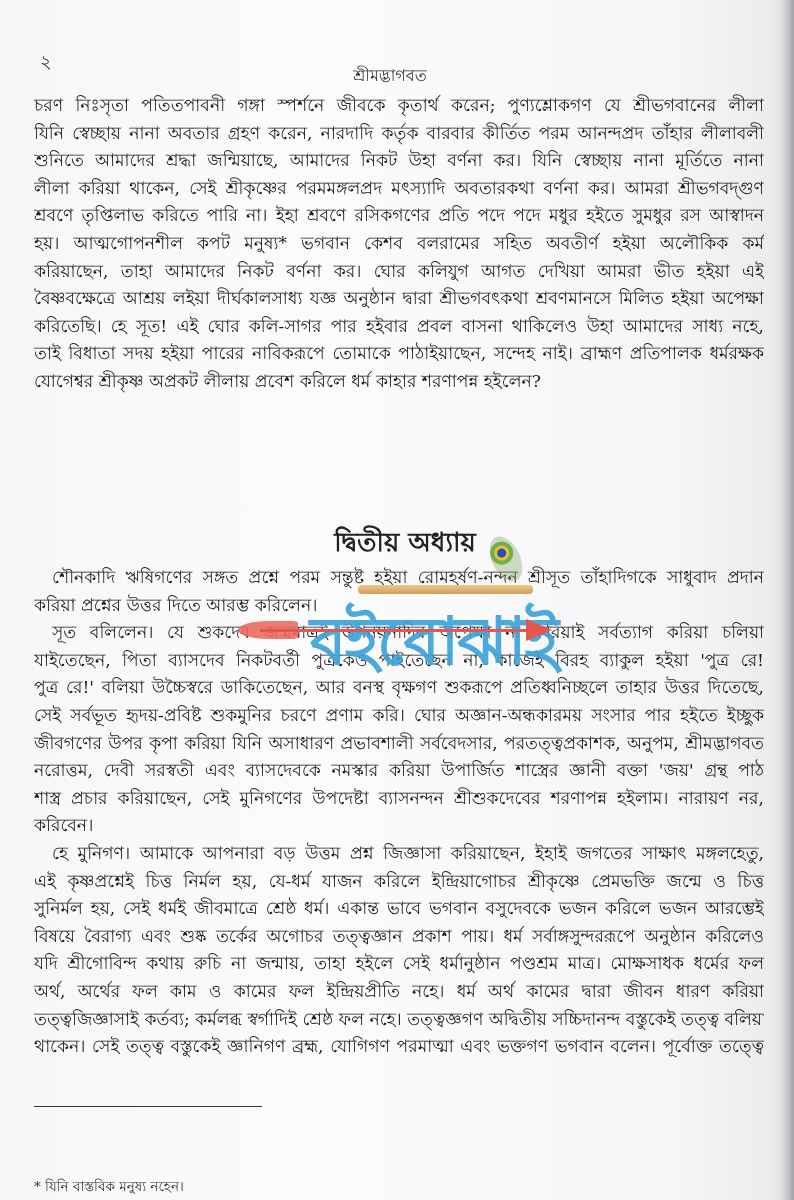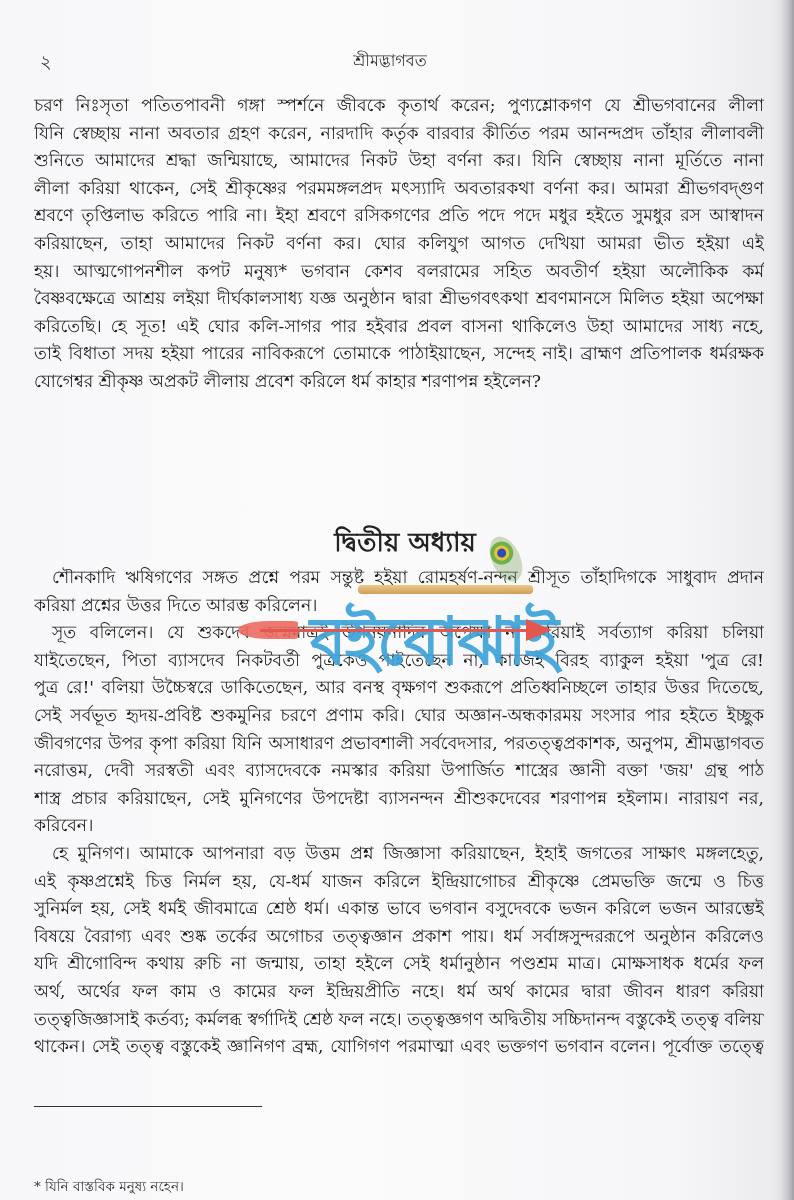--- a/index.html
+++ b/index.html
@@ -18,21 +18,21 @@
     position: absolute; right: 0; top: 0; width: 14px; height: 1200px;
     background: linear-gradient(90deg, rgba(0,0,0,0) 0%, rgba(120,120,125,0.25) 60%, rgba(90,90,95,0.45) 100%);
   }
   .header {
     position: absolute; top: 48px; left: 36px; right: 50px; height: 28px;
   }
   .page-num {
     position: absolute; left: 4px; top: 0; font-size: 18px; color: #333;
   }
   .running-title {
-    position: absolute; left: 0; right: 0; text-align: center; top: 0;
+    position: absolute; left: 0; right: 0; text-align: center; top: 15px;
     font-size: 16px; color: #333;
   }
   .body-text {
     position: absolute; left: 34px; right: 30px;
     font-size: 17.2px; line-height: 27.6px; text-align: justify;
     text-align-last: justify;
   }
   .para { margin: 0; }
   .para .line { display: block; text-align: justify; text-align-last: justify; white-space: nowrap; overflow: hidden; }
   .para .line.last { text-align-last: left; }
@@ -89,22 +89,22 @@
     <div class="running-title">শ্রীমদ্ভাগবত</div>
   </div>
 
   <div class="body-text" id="block1">
     <p class="para">
       <span class="line">চরণ নিঃসৃতা পতিতপাবনী গঙ্গা স্পর্শনে জীবকে কৃতার্থ করেন; পুণ্যশ্লোকগণ যে শ্রীভগবানের লীলা</span>
       <span class="line">যিনি স্বেচ্ছায় নানা অবতার গ্রহণ করেন, নারদাদি কর্তৃক বারবার কীর্তিত পরম আনন্দপ্রদ তাঁহার লীলাবলী</span>
       <span class="line">শুনিতে আমাদের শ্রদ্ধা জন্মিয়াছে, আমাদের নিকট উহা বর্ণনা কর। যিনি স্বেচ্ছায় নানা মূর্তিতে নানা</span>
       <span class="line">লীলা করিয়া থাকেন, সেই শ্রীকৃষ্ণের পরমমঙ্গলপ্রদ মৎস্যাদি অবতারকথা বর্ণনা কর। আমরা শ্রীভগবদ্গুণ</span>
       <span class="line">শ্রবণে তৃপ্তিলাভ করিতে পারি না। ইহা শ্রবণে রসিকগণের প্রতি পদে পদে মধুর হইতে সুমধুর রস আস্বাদন</span>
+      <span class="line">হয়। আত্মগোপনশীল কপট মনুষ্য* ভগবান কেশব বলরামের সহিত অবতীর্ণ হইয়া অলৌকিক কর্ম</span>
       <span class="line">করিয়াছেন, তাহা আমাদের নিকট বর্ণনা কর। ঘোর কলিযুগ আগত দেখিয়া আমরা ভীত হইয়া এই</span>
-      <span class="line">হয়। আত্মগোপনশীল কপট মনুষ্য* ভগবান কেশব বলরামের সহিত অবতীর্ণ হইয়া অলৌকিক কর্ম</span>
       <span class="line">বৈষ্ণবক্ষেত্রে আশ্রয় লইয়া দীর্ঘকালসাধ্য যজ্ঞ অনুষ্ঠান দ্বারা শ্রীভগবৎকথা শ্রবণমানসে মিলিত হইয়া অপেক্ষা</span>
       <span class="line">করিতেছি। হে সূত! এই ঘোর কলি-সাগর পার হইবার প্রবল বাসনা থাকিলেও উহা আমাদের সাধ্য নহে,</span>
       <span class="line">তাই বিধাতা সদয় হইয়া পারের নাবিকরূপে তোমাকে পাঠাইয়াছেন, সন্দেহ নাই। ব্রাহ্মণ প্রতিপালক ধর্মরক্ষক</span>
       <span class="line last">যোগেশ্বর শ্রীকৃষ্ণ অপ্রকট লীলায় প্রবেশ করিলে ধর্ম কাহার শরণাপন্ন হইলেন?</span>
     </p>
   </div>
 
   <div class="chapter-title">দ্বিতীয় অধ্যায়</div>
 
   <div class="body-text" id="block2">

